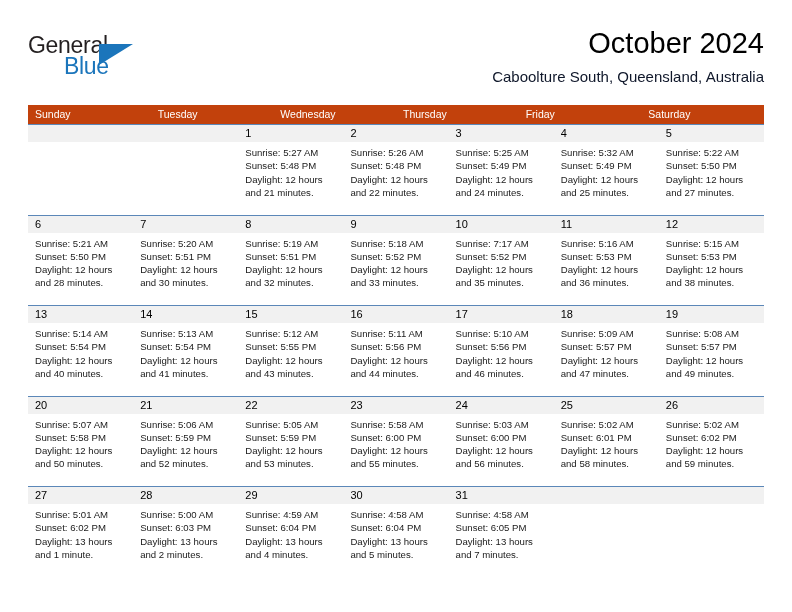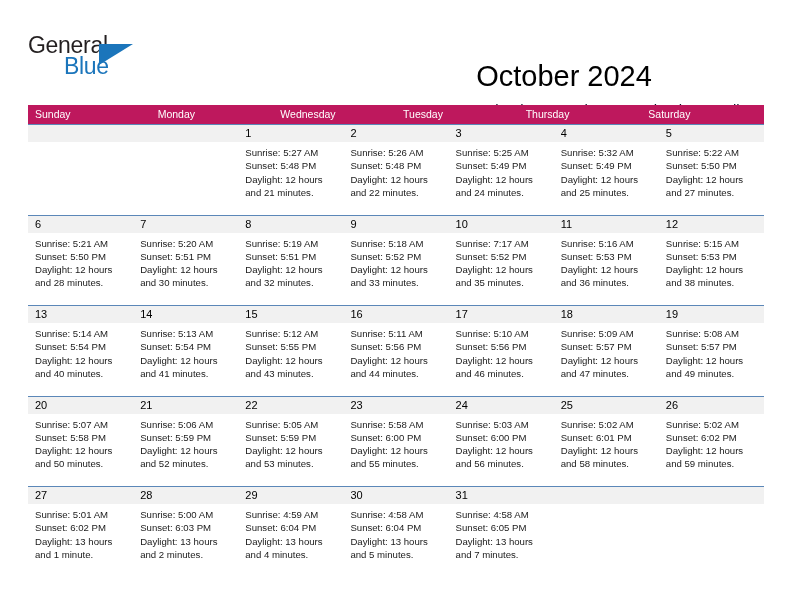--- a/index.html
+++ b/index.html
@@ -60,23 +60,23 @@
     left: 71px;
     top: 12px;
     width: 0;
     height: 0;
     border-left: 34px solid #1b75bb;
     border-bottom: 21px solid transparent;
   }
 
   .title-block {
     position: absolute;
-    right: 16px;
+    right: 0;
     top: 0;
-    margin-top: 33px;
+    text-align: right;
   }
   .cal-title {
     font-size: 29px;
     color: #000000;
     line-height: 34px;
     white-space: nowrap;
   }
   .cal-subtitle {
     font-size: 15px;
     color: #0f172a;
@@ -87,21 +87,21 @@
 
   
   .calendar {
     position: absolute;
     left: 28px;
     top: 105px;
     width: 736px;
   }
   .weekday-row {
     display: flex;
-    background: #be185d;
+    background: #c2410c;
     height: 19px;
   }
   .weekday {
     flex: 1 1 0;
     color: #ffffff;
     font-size: 10.5px;
     line-height: 19px;
     padding-left: 7px;
     box-sizing: border-box;
     white-space: nowrap;
@@ -160,24 +160,24 @@
       <div class="cal-title">October 2024</div>
       <div class="cal-subtitle">Caboolture South, Queensland, Australia</div>
     </div>
 
   </div>
 
   <div class="calendar">
 
     <div class="weekday-row">
       <div class="weekday">Sunday</div>
-      <div class="weekday">Monday</div>
+      <div class="weekday">Tuesday</div>
       <div class="weekday">Wednesday</div>
-      <div class="weekday">Tuesday</div>
       <div class="weekday">Thursday</div>
+      <div class="weekday">Friday</div>
       <div class="weekday">Saturday</div>
     </div>
 
     <div class="week-row">
       <div class="day-cell empty">
         <div class="day-num-band"></div>
 
       </div>
       <div class="day-cell empty">
         <div class="day-num-band"></div>

